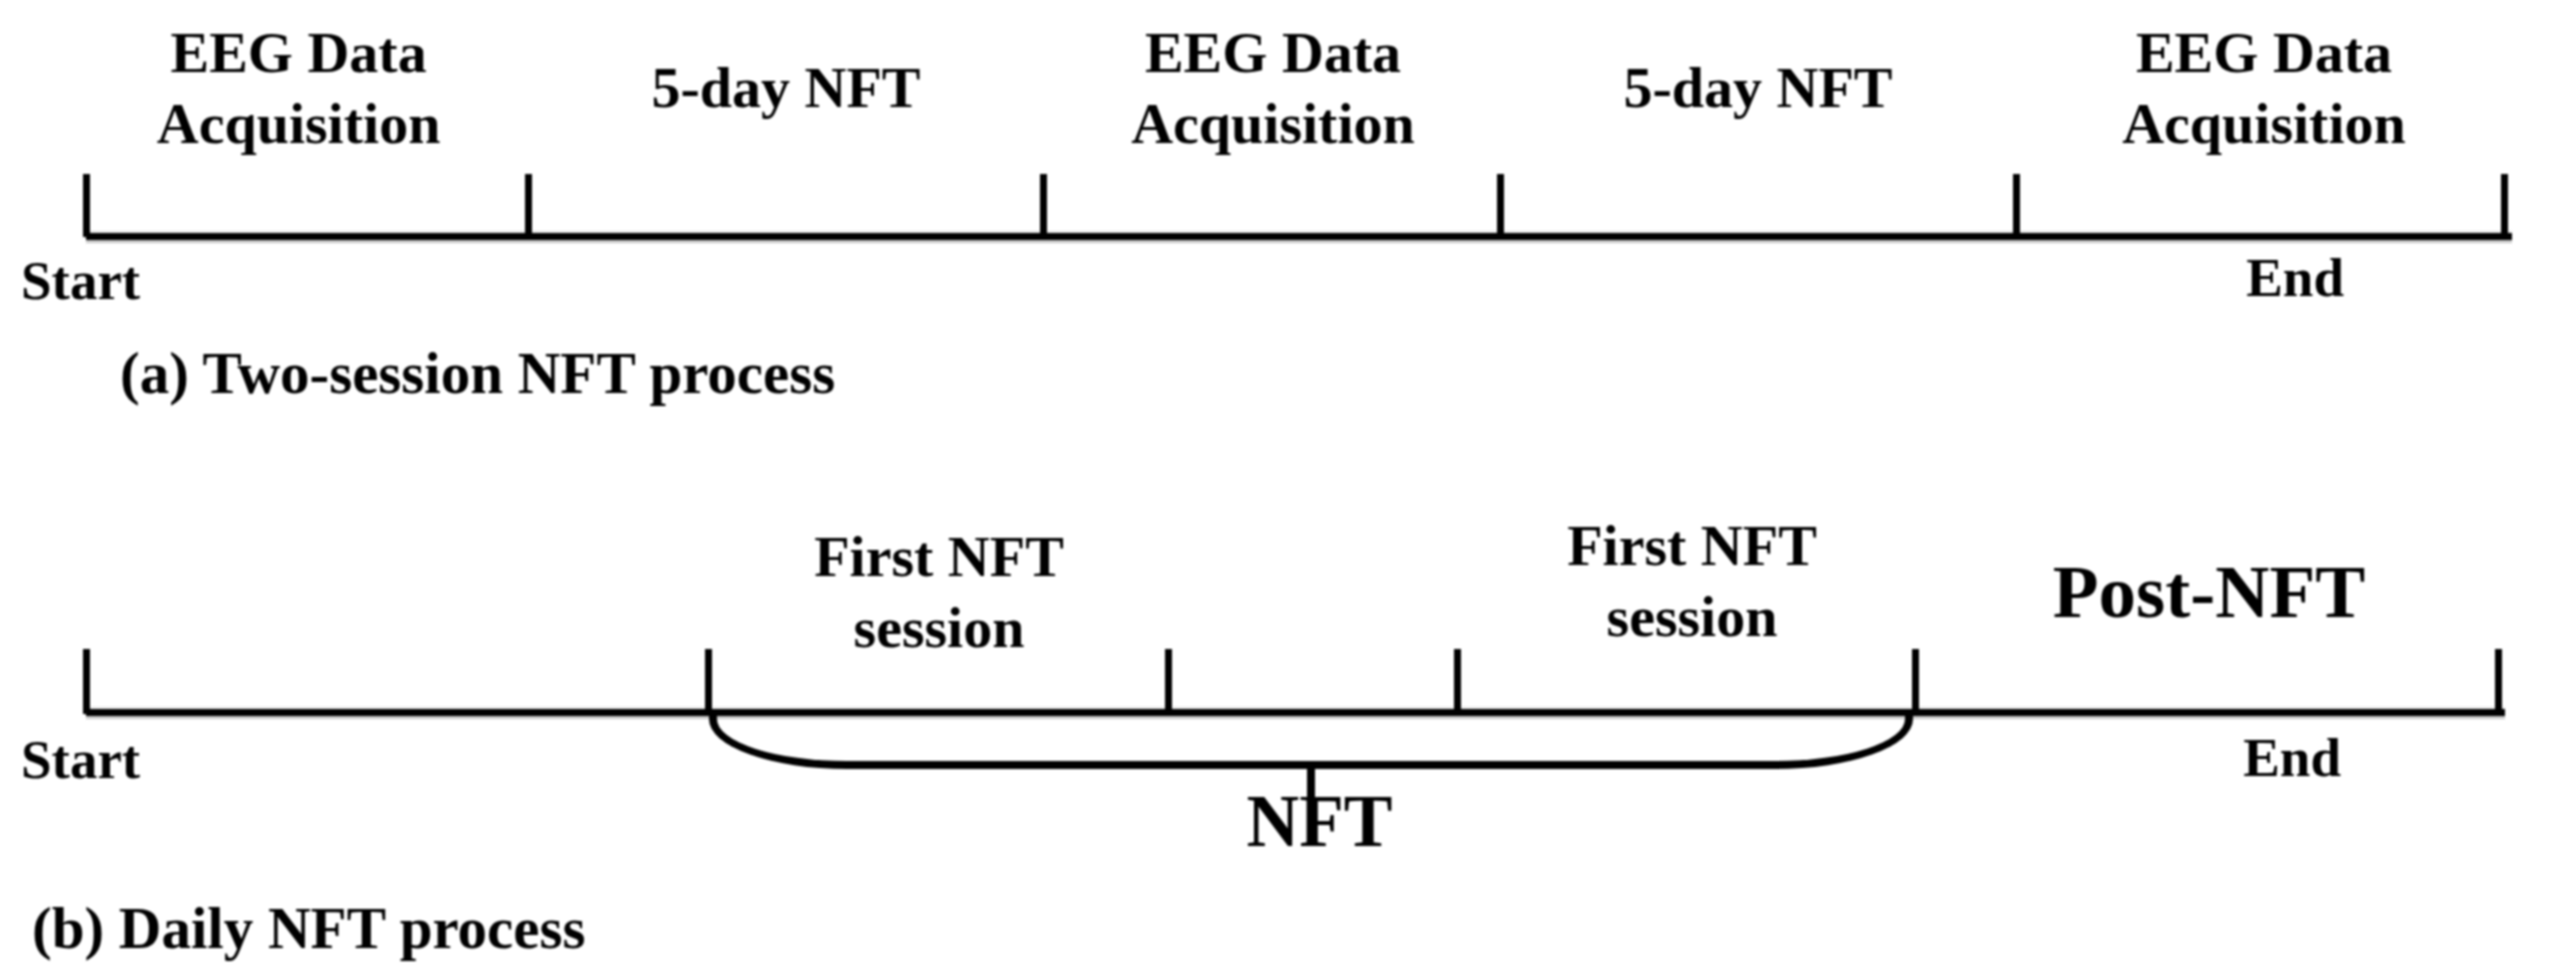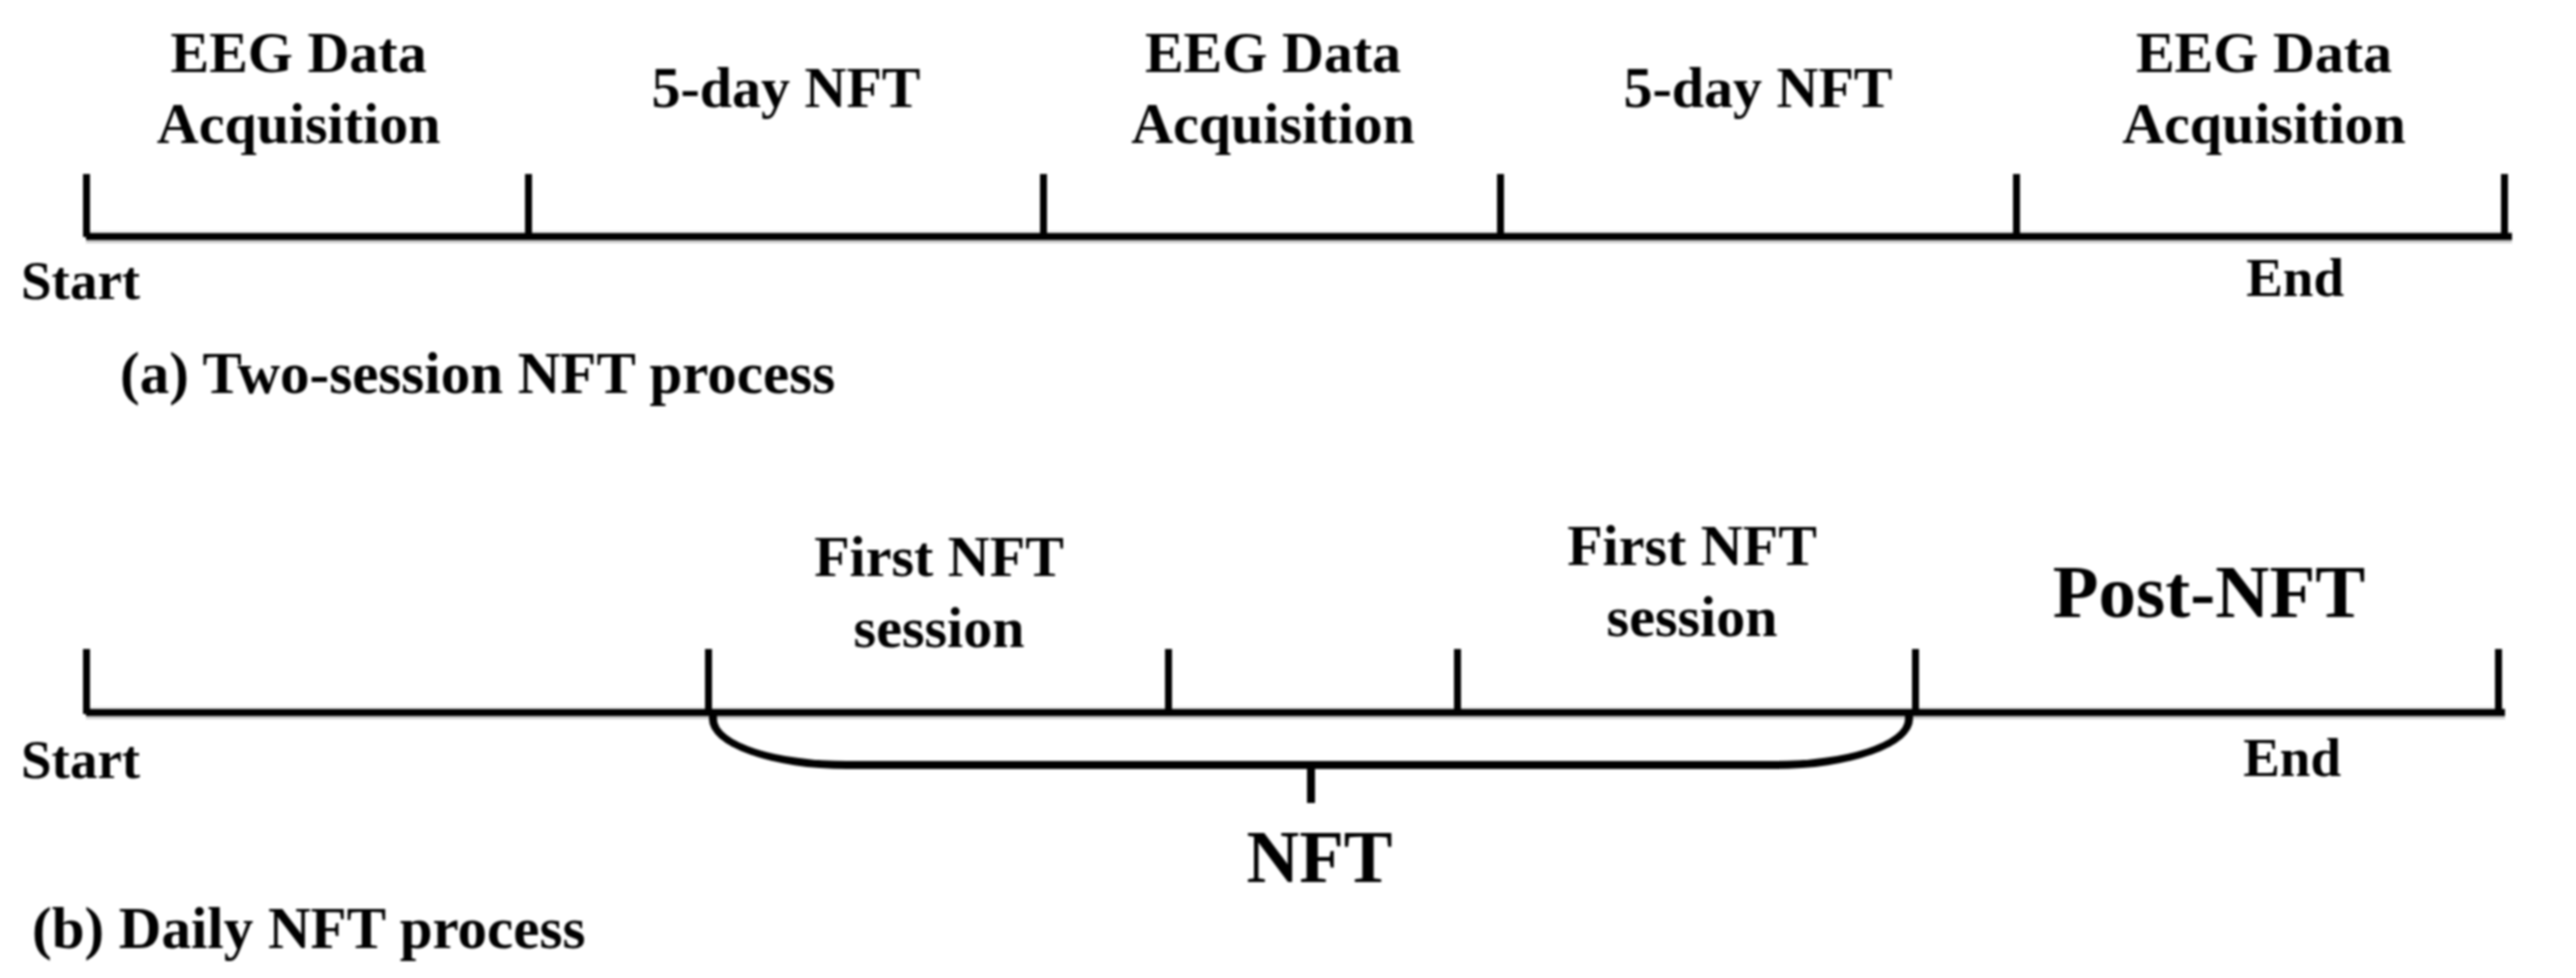--- a/index.html
+++ b/index.html
@@ -73,21 +73,21 @@
 
     <div class="tick" style="left:83px;top:195px;height:65px;"></div>
     <div class="tick" style="left:705px;top:195px;height:65px;"></div>
     <div class="tick" style="left:1165px;top:195px;height:65px;"></div>
     <div class="tick" style="left:1454px;top:195px;height:65px;"></div>
     <div class="tick" style="left:1912px;top:195px;height:65px;"></div>
     <div class="tick" style="left:2495px;top:195px;height:65px;"></div>
 
     <div class="brace" style="left:709px;top:258px;width:1204px;height:57px;"></div>
     <div class="brace-tick" style="left:1307px;top:312px;height:37px;"></div>
-    <div class="brace-label" style="left:1157px;top:331px;width:325px;margin-top:36px;">NFT</div>
+    <div class="brace-label" style="left:1157px;top:331px;width:325px;">NFT</div>
 
     <div class="endpoint" style="left:21px;top:278px;">Start</div>
     <div class="endpoint" style="right:24px;top:276px;">End</div>
 
     <div class="caption" style="left:32px;top:442px;width:2544px;">(b) Daily NFT process</div>
   </div>
 
 </div>
 
 

